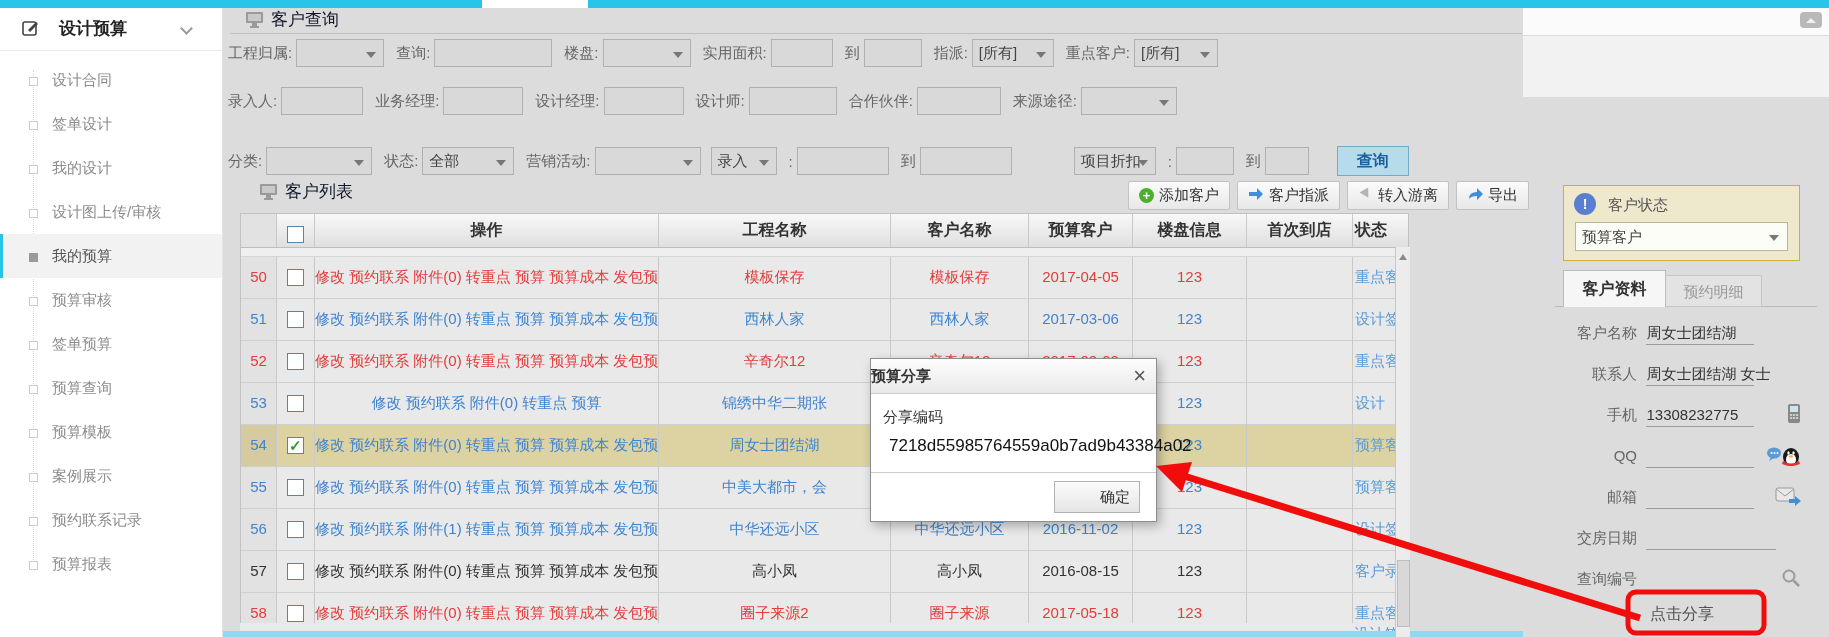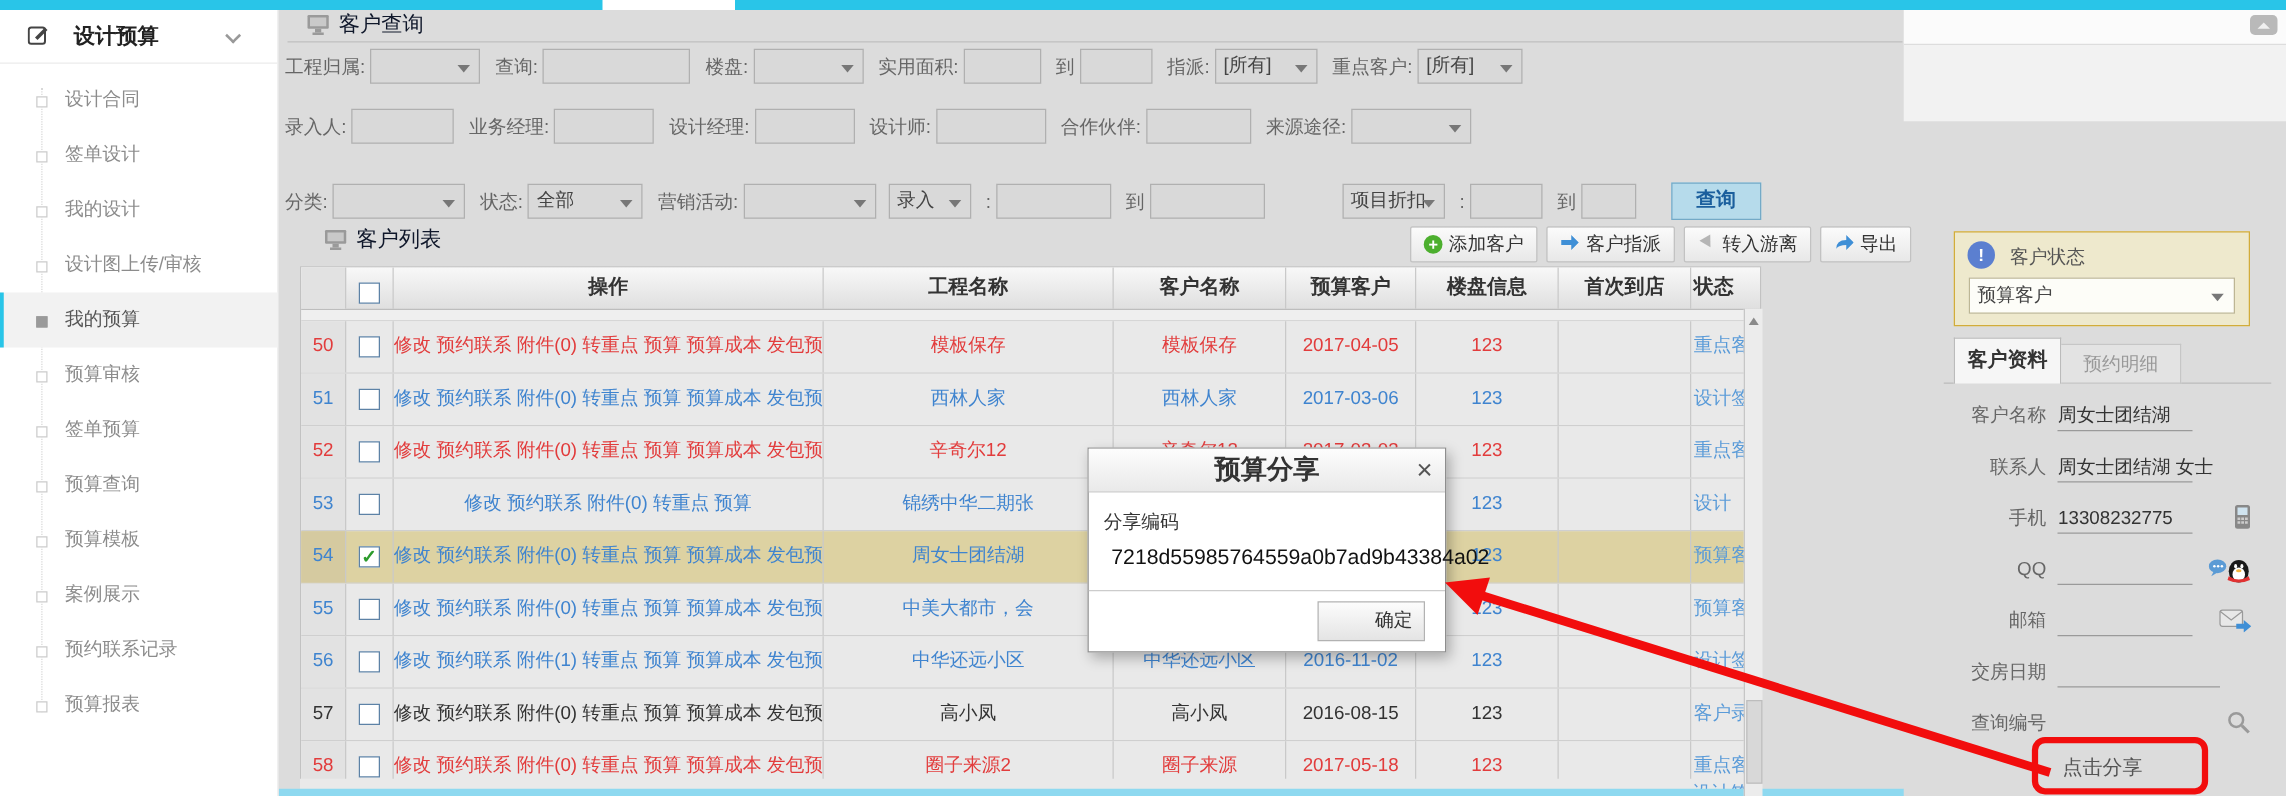--- a/index.html
+++ b/index.html
@@ -69,36 +69,36 @@
   .partial-row{position:absolute;left:240px;top:623px;width:1169px;height:9px;overflow:hidden;z-index:2;background:#e9e9e9;font-size:15px;}
   .partial-row span{position:absolute;left:1114px;top:2px;color:#5a9bd8;}
   .bottom-strip{position:absolute;left:222px;top:631px;width:1301px;height:6px;background:#8ed9f0;z-index:3;}
   
   .vscroll{position:absolute;left:1395px;top:247px;width:14px;height:390px;background:#ececec;border-left:1px solid #c6c6c6;z-index:3;}
   .vs-up{position:absolute;left:1px;top:3px;width:11px;height:14px;}
   .vs-up:after{content:"";position:absolute;left:2px;top:4px;border-left:4px solid transparent;border-right:4px solid transparent;border-bottom:6px solid #8a8a8a;}
   .vs-thumb{position:absolute;left:1px;top:313px;width:11px;height:65px;background:#d8d8d8;border:1px solid #bdbdbd;}
   
   .modal{position:absolute;left:870px;top:358px;width:285px;height:162px;background:#fff;border:1px solid #8e8e8e;box-shadow:3px 4px 10px rgba(0,0,0,.28);z-index:30;}
-  .modal-title{height:34px;background:linear-gradient(#fdfdfd,#e9e9e9);border-bottom:1px solid #ccc;line-height:34px;text-align:center;font-size:21px;font-weight:bold;color:#333;}
+  .modal-title{height:34px;background:linear-gradient(#fdfdfd,#e9e9e9);border-bottom:1px solid #ccc;line-height:34px;text-align:left;font-size:15px;font-weight:bold;color:#333;}
   .modal-close{position:absolute;right:10px;top:3px;font-size:22px;color:#555;cursor:pointer;line-height:28px;}
   .modal-body{padding:14px 21px 0 12px;}
   .share-label{font-size:15px;color:#333;}
   .share-code{font-size:17px;color:#111;margin-top:9px;padding-left:6px;letter-spacing:0px;}
   .modal-foot{position:absolute;left:0;bottom:0;width:100%;height:49px;border-top:1px solid #ccc;box-sizing:border-box;}
   .btn-ok{position:absolute;right:16px;top:8px;width:86px;height:32px;background:linear-gradient(#fcfcfc,#e4e4e4);border:1px solid #b2b2b2;font-size:15px;color:#333;text-align:center;line-height:30px;box-sizing:border-box;cursor:pointer;padding-left:36px;}
   
   .status-box{position:absolute;left:1563px;top:185px;width:237px;height:76px;background:#eee9cd;border:1px solid #d2ac3a;box-sizing:border-box;z-index:2;}
   .info-icon{position:absolute;left:10px;top:7px;width:22px;height:22px;border-radius:50%;background:#5b7fd0;color:#fff;font-weight:bold;text-align:center;line-height:22px;font-size:14px;}
   .status-label{position:absolute;left:44px;top:10px;font-size:15px;color:#555;}
   .status-select{position:absolute;left:11px;top:36px;width:213px;height:29px;background:#fdfdf8;border:1px solid #bdb695;box-sizing:border-box;font-size:15px;color:#444;line-height:27px;padding:0 6px;}
   .status-select:after{content:"";position:absolute;right:8px;top:12px;border-left:5px solid transparent;border-right:5px solid transparent;border-top:6px solid #777;}
   .tabs{position:absolute;left:1563px;top:270px;display:flex;z-index:2;align-items:flex-end;}
   .tab{box-sizing:border-box;cursor:pointer;}
-  .tab.active{width:86px;height:37px;background:#f6f6f6;border:1px solid #bbb;border-bottom:none;font-size:16px;font-weight:bold;color:#333;text-align:center;line-height:36px;}
+  .tab.active{width:103px;height:37px;background:#f6f6f6;border:1px solid #bbb;border-bottom:none;font-size:16px;font-weight:bold;color:#333;text-align:center;line-height:36px;}
   .tab.idle{width:96px;height:32px;background:#e3e3e3;border:1px solid #c6c6c6;border-left:none;font-size:15px;color:#999;text-align:center;line-height:31px;}
   .tab-rule{position:absolute;left:1555px;top:306px;width:262px;border-top:1px solid #bbb;z-index:1;}
   .fieldrow{position:absolute;left:1557px;width:262px;height:26px;z-index:2;white-space:nowrap;}
   .flab{display:inline-block;width:80px;text-align:right;font-size:15px;color:#666;vertical-align:top;line-height:22px;}
   .fval{display:inline-block;width:108px;margin-left:5px;border-bottom:1px solid #9a9a9a;height:22px;font-size:15px;color:#333;line-height:22px;overflow:visible;}
   .ficon{position:absolute;right:18px;top:0px;}
   .share-link{position:absolute;left:1650px;top:604px;font-size:16px;color:#555;z-index:2;cursor:pointer;}
   
   .annot{position:absolute;left:0;top:0;width:1829px;height:637px;z-index:50;pointer-events:none;}
 </style>

